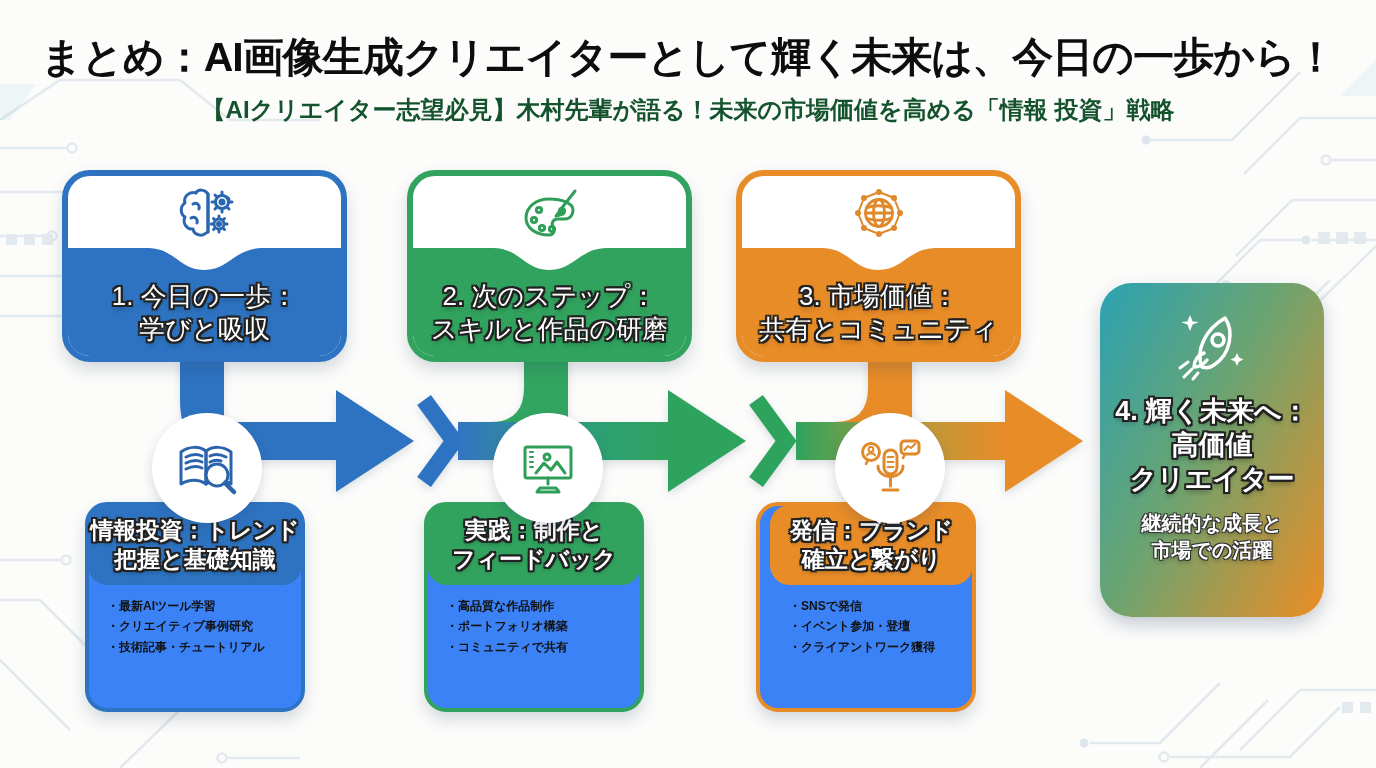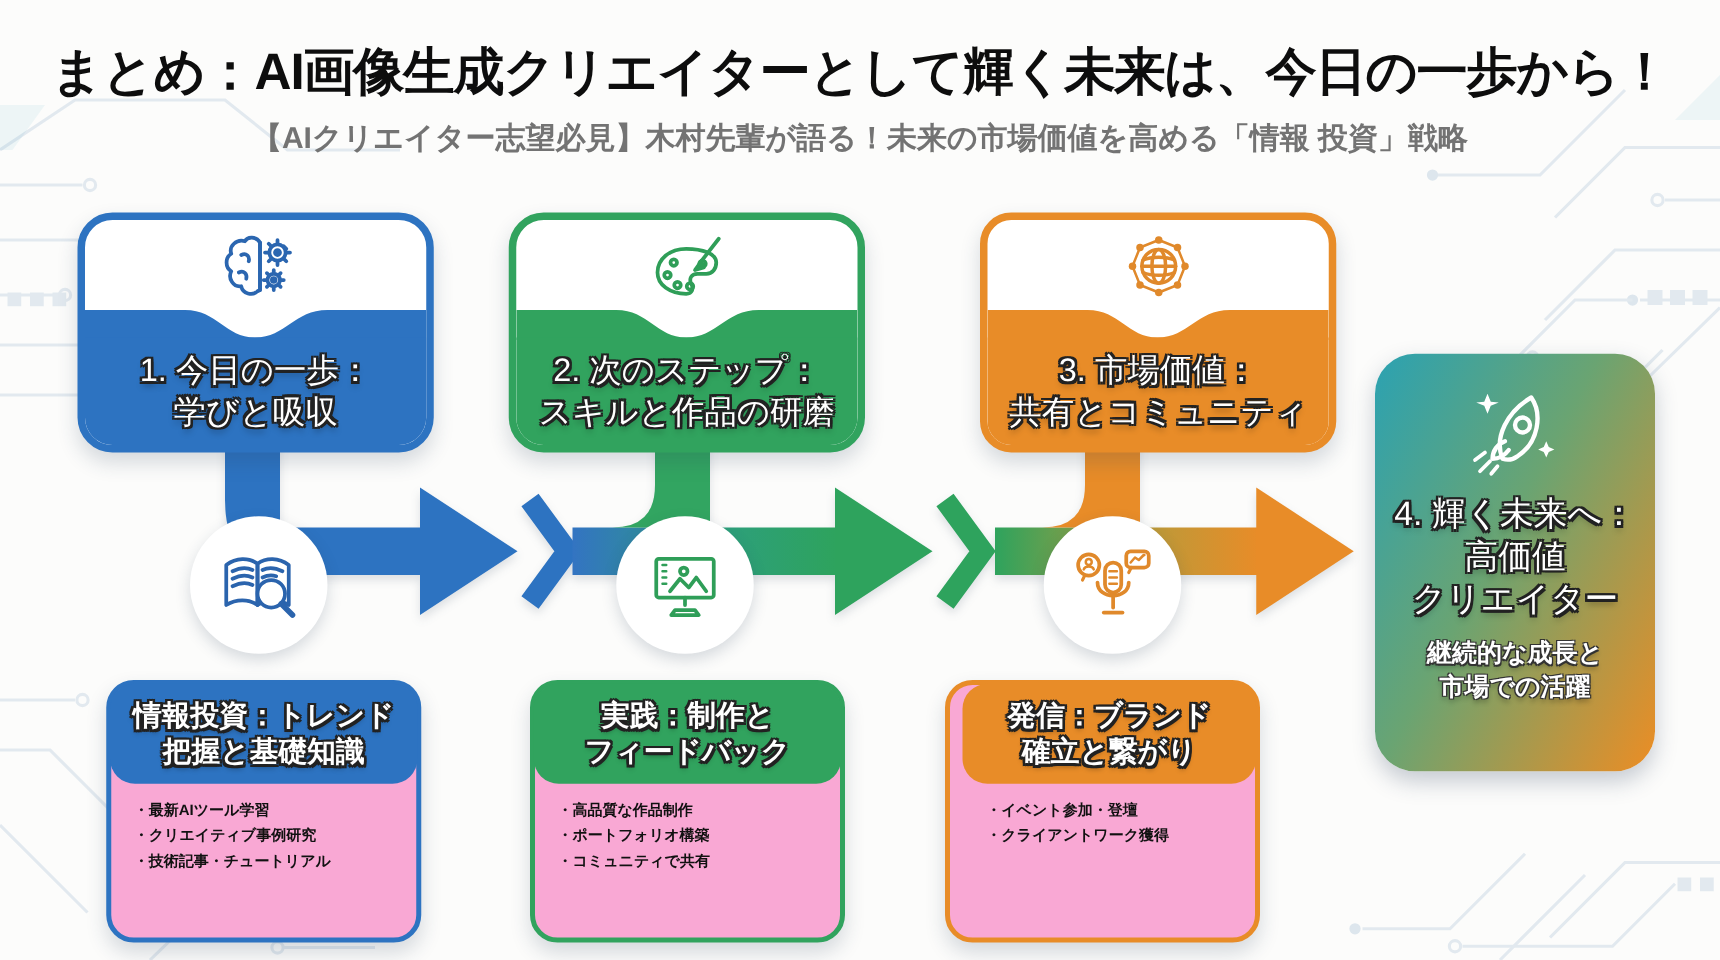--- a/index.html
+++ b/index.html
@@ -11,21 +11,21 @@
   svg{display:block;}
   .abs{position:absolute;}
 
   
   .page-title{
     left:0;top:30px;width:100%;text-align:center;
     font-size:41px;font-weight:900;color:#0d0d0d;letter-spacing:-1px;
   }
   .page-subtitle{
     left:0;top:94px;width:100%;text-align:center;
-    font-size:24px;font-weight:800;color:#737373;
+    font-size:24px;font-weight:800;color:#14532d;
   }
 
   
   .step-card{
     top:170px;width:285px;height:192px;background:#fff;
     border-radius:28px;box-sizing:border-box;overflow:hidden;
     box-shadow:0 8px 16px rgba(40,60,90,.18);
   }
   .step-card .icon-area{position:absolute;top:4px;left:0;width:100%;height:66px;
     display:flex;justify-content:center;align-items:flex-start;}
@@ -43,21 +43,21 @@
 
   
   .flow-circle{
     top:413px;width:110px;height:110px;border-radius:50%;background:#fff;
     box-shadow:0 5px 12px rgba(40,60,90,.18);
     display:flex;align-items:center;justify-content:center;z-index:3;
   }
 
   
   .detail-card{
-    top:544px;width:252px;height:210px;background:#f9a8d4;border-radius:22px;
+    top:502px;width:220px;height:210px;background:#3b82f6;border-radius:22px;
     box-sizing:border-box;box-shadow:0 8px 16px rgba(40,60,90,.18);z-index:2;
   }
   .detail-card .head{
     margin:-1px;height:80px;border-radius:20px;
     display:flex;flex-direction:column;justify-content:center;align-items:center;
   }
   .detail-head-line{
     font-size:23px;font-weight:900;color:#fff;line-height:1.25;text-align:center;
     text-shadow:-2px -2px 0 #222,2px -2px 0 #222,-2px 2px 0 #222,2px 2px 0 #222,
                 -2px 0 0 #222,2px 0 0 #222,0 -2px 0 #222,0 2px 0 #222,0 3px 4px rgba(0,0,0,.35);
@@ -68,21 +68,21 @@
   }
 
   
   .final-card{
     left:1100px;top:283px;width:224px;height:334px;border-radius:32px;
     background:linear-gradient(118deg,#2ba2b2 0%,#6aa472 45%,#ec8d24 100%);
     box-shadow:0 8px 18px rgba(40,60,90,.25);
     display:flex;flex-direction:column;align-items:center;z-index:2;
   }
   .final-title{
-    margin-top:10px;font-size:27px;font-weight:400;color:#fff;line-height:1.25;text-align:center;
+    margin-top:10px;font-size:27px;font-weight:700;color:#fff;line-height:1.25;text-align:center;
     text-shadow:-2px -2px 0 #222,2px -2px 0 #222,-2px 2px 0 #222,2px 2px 0 #222,
                 -2px 0 0 #222,2px 0 0 #222,0 -2px 0 #222,0 2px 0 #222,0 4px 5px rgba(0,0,0,.35);
   }
   .final-sub{
     margin-top:14px;font-size:20px;font-weight:800;color:#fff;line-height:1.35;text-align:center;
     text-shadow:-1px -1px 0 #333,1px -1px 0 #333,-1px 1px 0 #333,1px 1px 0 #333,0 3px 4px rgba(0,0,0,.3);
   }
 
   #flow-arrows{left:0;top:0;z-index:1;filter:drop-shadow(0 4px 4px rgba(40,60,90,.15));}
   #circuit-bg{left:0;top:0;z-index:0;}
@@ -217,21 +217,21 @@
     </div>
     <svg class="wave" viewBox="0 0 273 32" preserveAspectRatio="none">
       <path d="M0,8 L80,8 C106,8 112,30 136,30 C161,30 167,8 194,8 L273,8 L273,32 L0,32 Z" fill="#31a35e"></path>
     </svg>
     <div class="fill f-green">
       <div class="step-title">2. 次のステップ：</div>
       <div class="step-title">スキルと作品の研磨</div>
     </div>
   </div>
 
-  <div class="abs step-card card-z b-orange" style="left:784px;border-radius:25px;">
+  <div class="abs step-card card-z b-orange" style="left:736px;">
     <div class="icon-area">
       <svg width="66" height="66" viewBox="0 0 66 66" fill="none" stroke="#e0892b" stroke-width="2.8" stroke-linecap="round" stroke-linejoin="round">
         <polygon points="54,33 48,18 33,12 18,18 12,33 18,48 33,54 48,48" stroke-width="2"></polygon>
         <circle cx="33" cy="33" r="13.5"></circle>
         <ellipse cx="33" cy="33" rx="5.5" ry="13.5"></ellipse>
         <path d="M20.5,28 C27,25 39,25 45.5,28"></path>
         <path d="M20.5,38 C27,41 39,41 45.5,38"></path>
         <path d="M19.5,33 H46.5"></path>
         <g fill="#e0892b" stroke="none">
           <circle cx="54" cy="33" r="3"></circle>
@@ -315,20 +315,21 @@
       <li>・コミュニティで共有</li>
     </ul>
   </div>
 
   <div class="abs detail-card" style="left:756px;border:4px solid #e88c28;padding-left:11px;">
     <div class="head f-orange">
       <div class="detail-head-line">発信：ブランド</div>
       <div class="detail-head-line">確立と繋がり</div>
     </div>
     <ul>
+      <li>・SNSで発信</li>
       <li>・イベント参加・登壇</li>
       <li>・クライアントワーク獲得</li>
     </ul>
   </div>
 
   <div class="abs final-card">
     <svg width="82" height="82" viewBox="0 0 82 82" style="margin-top:20px" fill="none" stroke="#ffffff" stroke-width="3.5" stroke-linecap="round" stroke-linejoin="round">
       <path d="M31,64 C24,47 35,26 54,15 C63,28 60,51 43,62 C39,65 34,65 31,64 Z"></path>
       <circle cx="47" cy="37" r="6"></circle>
       <path d="M33,50 C27,52 23,58 23,64 C28,64 33,61 36,57"></path>

